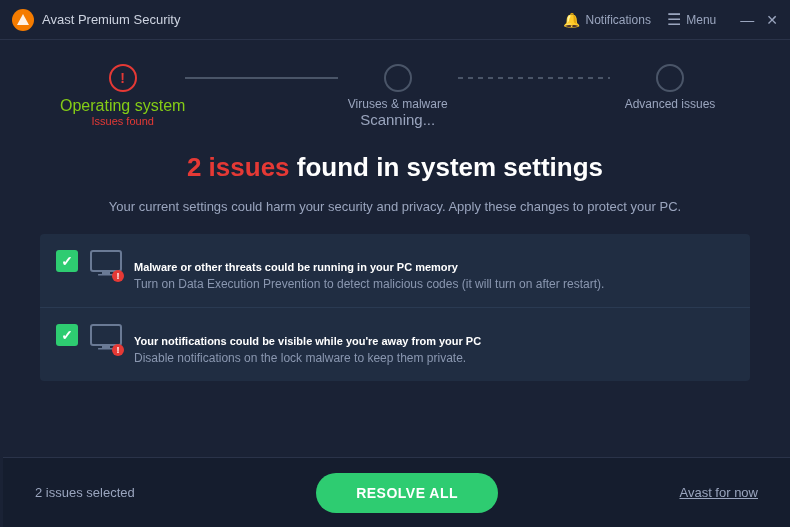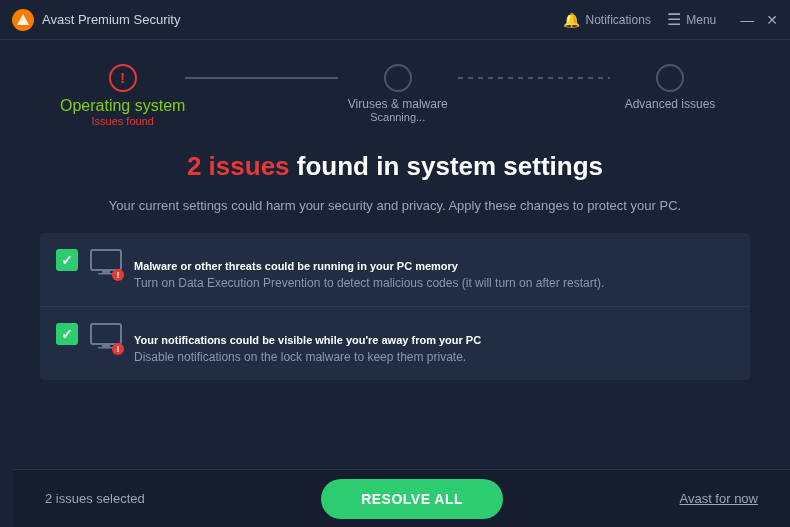--- a/index.html
+++ b/index.html
@@ -157,23 +157,23 @@
     .issue-desc {
       font-size: 12px;
       color: #8a97b0;
       line-height: 1.4;
     }
 
     
     .bottom-bar {
       position: absolute;
       bottom: 0;
-      left: 13px;
+      left: 3px;
       right: 0;
-      height: 58px;
+      height: 70px;
       background: #151d2e;
       border-top: 1px solid #2a3349;
       display: flex;
       align-items: center;
       justify-content: space-between;
       padding: 0 32px;
     }
     .issues-selected {
       font-size: 13px;
       color: #9aa5be;
@@ -235,21 +235,21 @@
         <div style="font-size:11px;color:#e53935;">Issues found</div>
       </div>
     </div>
 
     <div style="flex:1;height:2px;background:#4a5568;margin-top:13px;"></div>
 
     <div style="display:flex;flex-direction:column;align-items:center;min-width:120px;">
       <div style="width:28px;height:28px;border-radius:50%;border:2px solid #4a5568;display:flex;align-items:center;justify-content:center;background:#1a2235;"></div>
       <div style="margin-top:5px;text-align:center;">
         <div style="font-size:12px;color:#9aa5be;">Viruses &amp; malware</div>
-        <div style="font-size:11px;color:#9aa5be;">Scanning...</div>
+        <div style="font-size:15px;color:#9aa5be;">Scanning...</div>
       </div>
     </div>
 
     <div style="flex:1;height:2px;margin-top:13px;background: repeating-linear-gradient(to right, #4a5568 0px, #4a5568 5px, transparent 5px, transparent 10px);"></div>
 
     <div style="display:flex;flex-direction:column;align-items:center;min-width:120px;">
       <div style="width:28px;height:28px;border-radius:50%;border:2px solid #4a5568;display:flex;align-items:center;justify-content:center;background:#1a2235;"></div>
       <div style="margin-top:5px;text-align:center;">
         <div style="font-size:12px;color:#9aa5be;">Advanced issues</div>
       </div>

